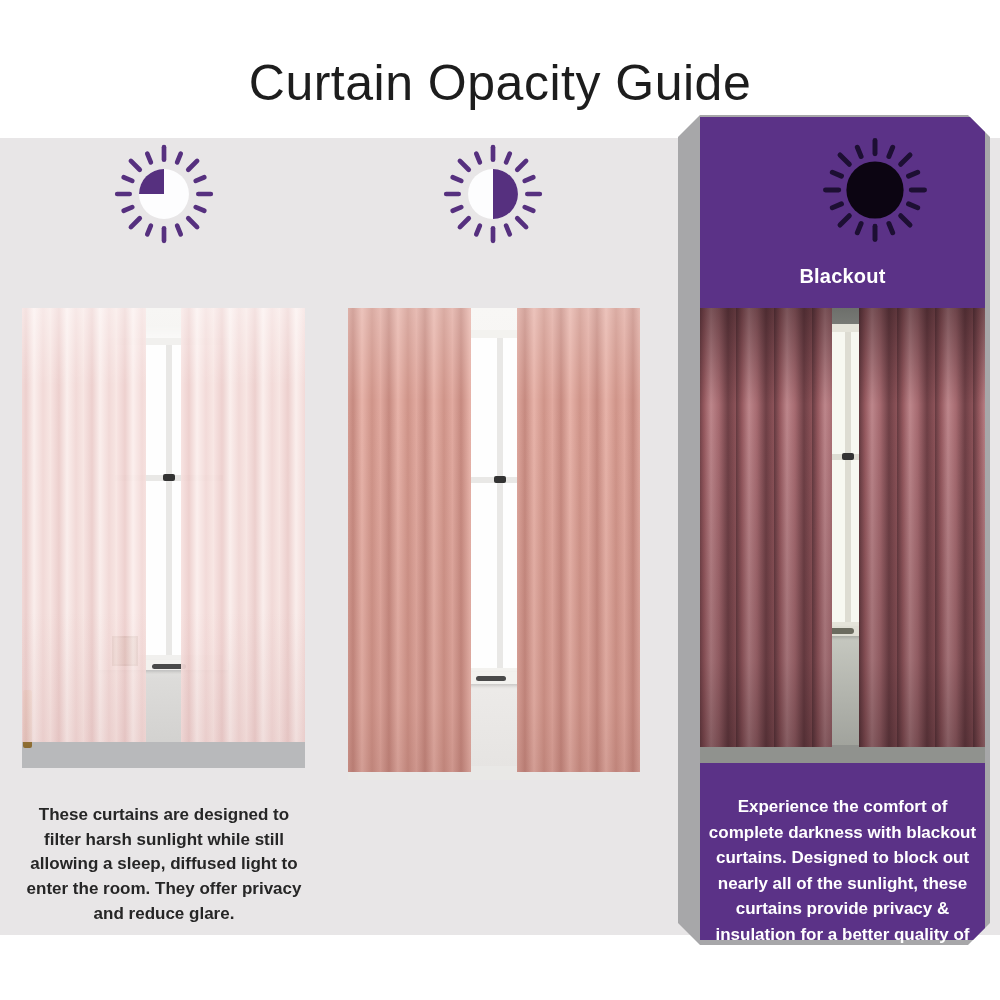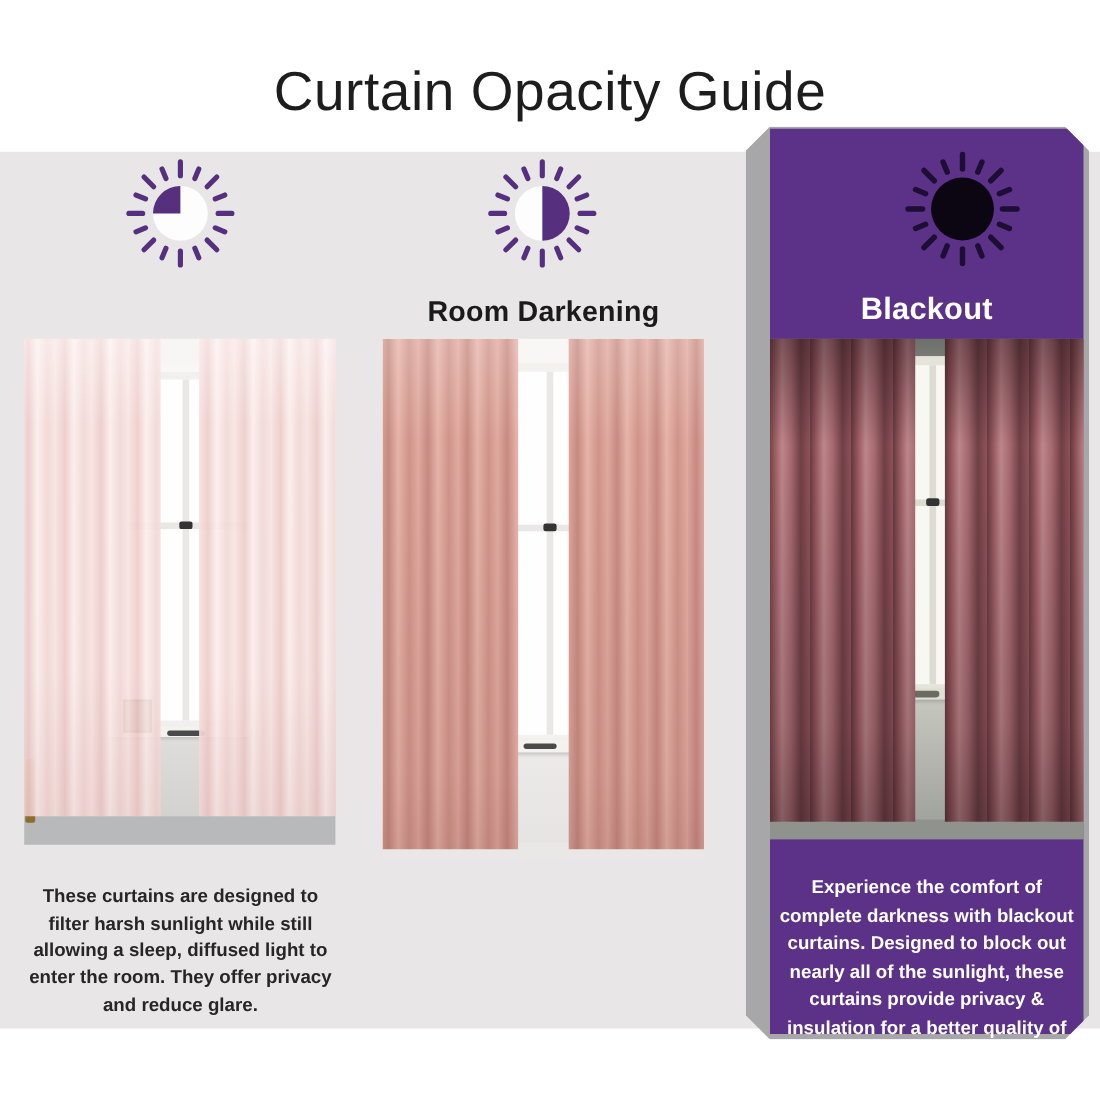--- a/index.html
+++ b/index.html
@@ -10,21 +10,21 @@
   .band{position:absolute;left:0;top:138px;width:1000px;height:797px;
         background:var(--band-gray,#e8e6e7);}
   .sun{position:absolute;width:104px;height:104px;}
   #sun1{left:112px;top:142px;}
   #sun2{left:441px;top:142px;}
   #sun3{position:absolute;left:120px;top:18px;width:110px;height:110px;}
   .col-label{position:absolute;font-size:26px;font-weight:700;color:#1b1b1b;
              text-align:center;letter-spacing:.2px;}
   #label1{left:22px;top:268px;width:283px;}
   #label2{left:348px;top:268px;width:292px;}
-  #label3{position:absolute;left:0;top:148px;width:100%;font-size:28px;font-weight:700;
+  #label3{position:absolute;left:0;top:148px;width:100%;font-size:20px;font-weight:700;
           color:#fff;text-align:center;letter-spacing:.2px;}
 
   
   .card{position:absolute;left:678px;top:115px;width:312px;height:830px;z-index:3;
         background:var(--frame-gray,#a7a7a9);
         clip-path:polygon(22px 0px,290px 0px,312px 22px,312px 808px,290px 830px,22px 830px,0px 808px,0px 22px);}
   .card-inner{position:absolute;left:22px;top:2px;width:285px;height:823px;
         background:var(--card-purple,#5b3287);}
 
   
@@ -213,21 +213,20 @@
       <g transform="rotate(315 50 50)">
           <line x1="50" y1="5" x2="50" y2="17"></line>
         </g>
       <g transform="rotate(337.5 50 50)">
           <line x1="50" y1="8" x2="50" y2="17"></line>
         </g>
     </g>
     <circle cx="50" cy="50" r="24" fill="#fdfdfe"></circle>
     <path d="M50,26 A24,24 0 0 1 50,74 Z" fill="#56307f"></path>
   </svg>
-  <div id="label2" class="col-label">Room Darkening</div>
 
   <div id="scene2" class="scene">
     <div class="window" id="win2">
       <div class="muntin-v"></div>
       <div class="muntin-h"></div>
       <div class="latch"></div>
     </div>
     <div class="sill" id="sill2"></div>
     <div class="dark-book"></div>
     <div class="handle" id="handle2"></div>

